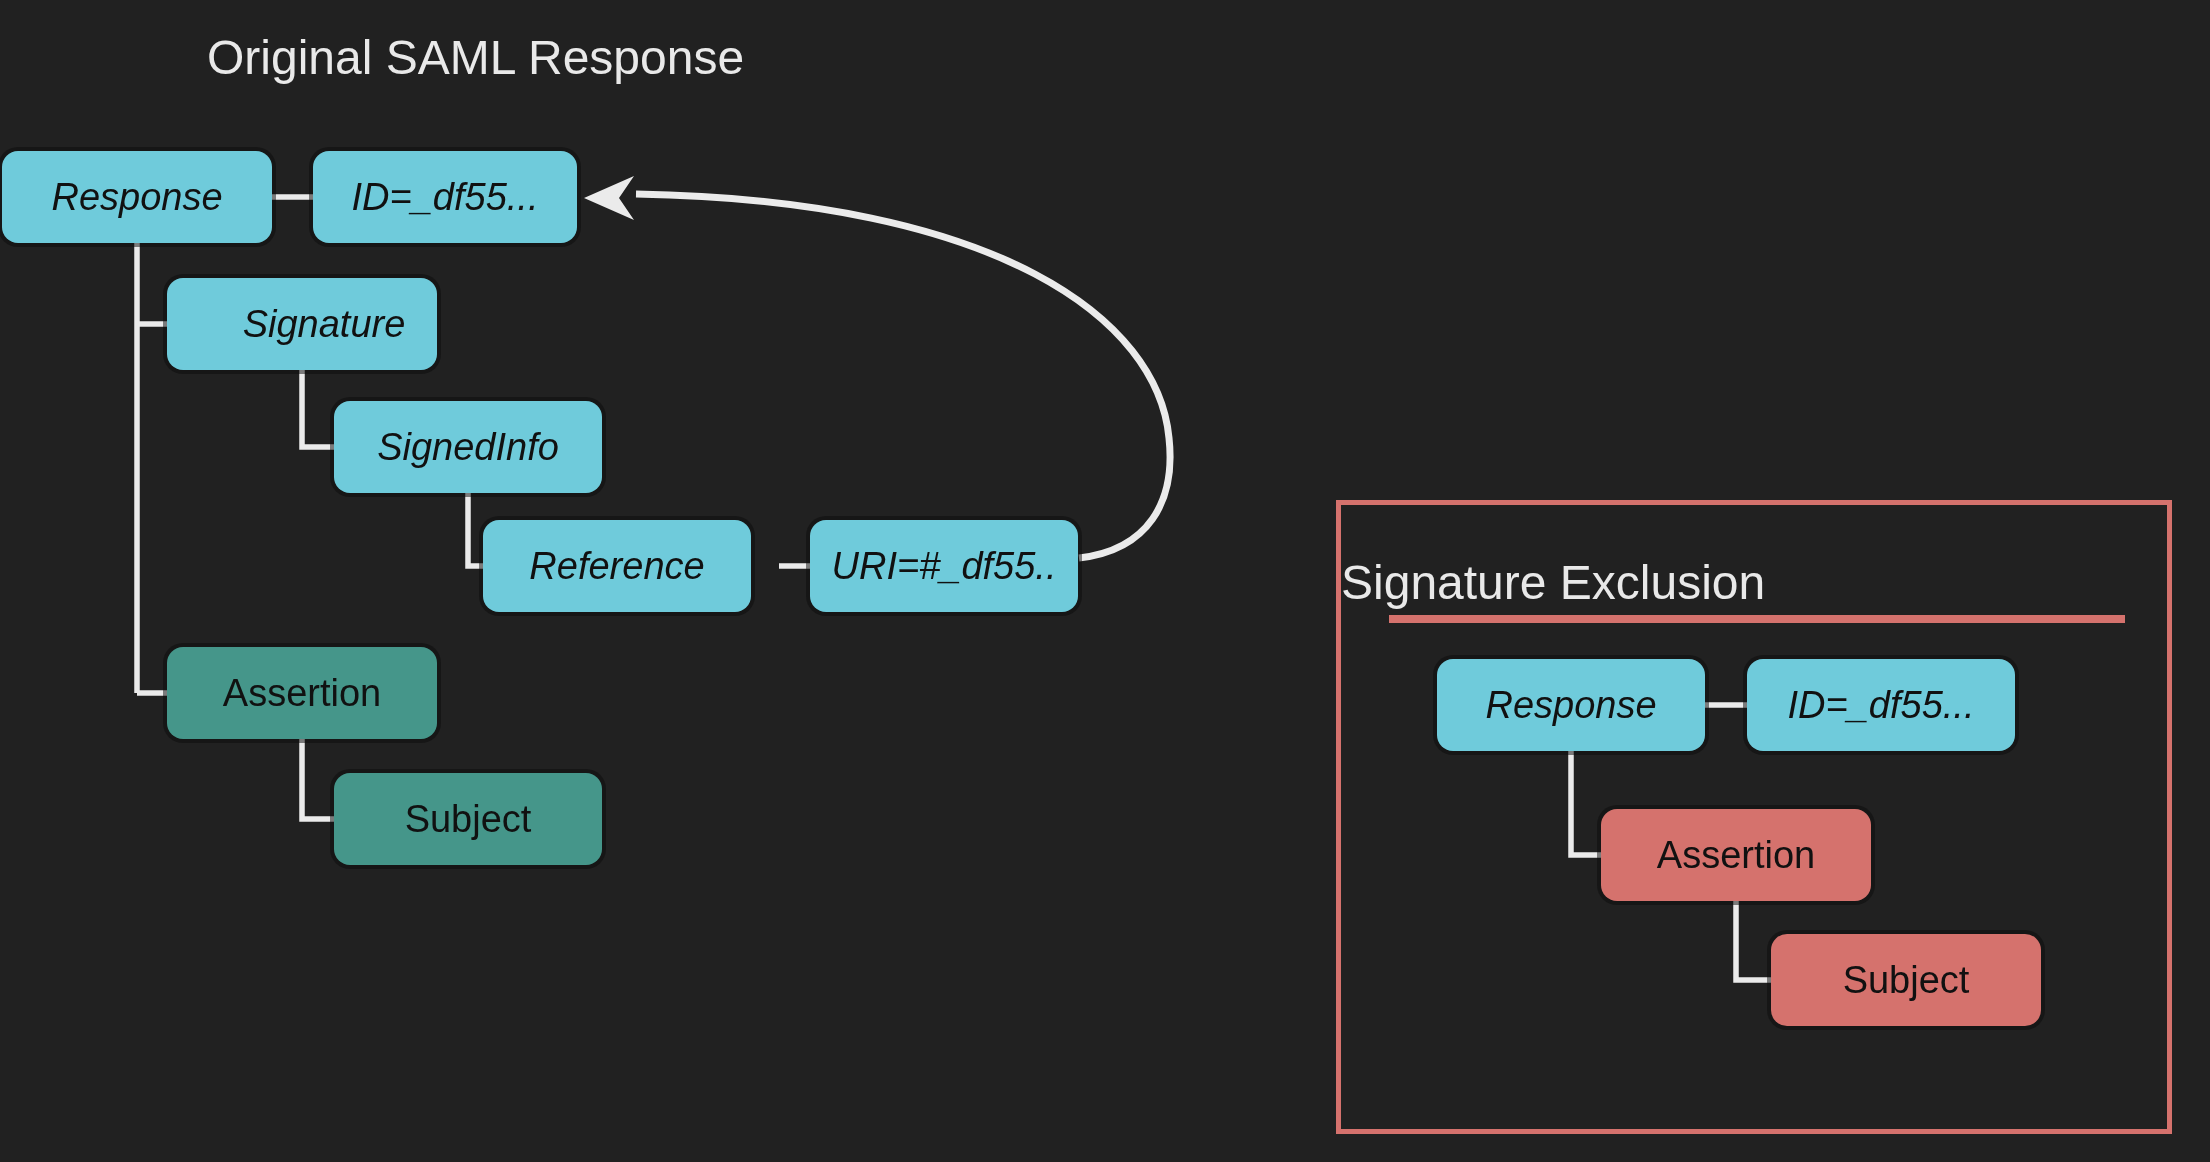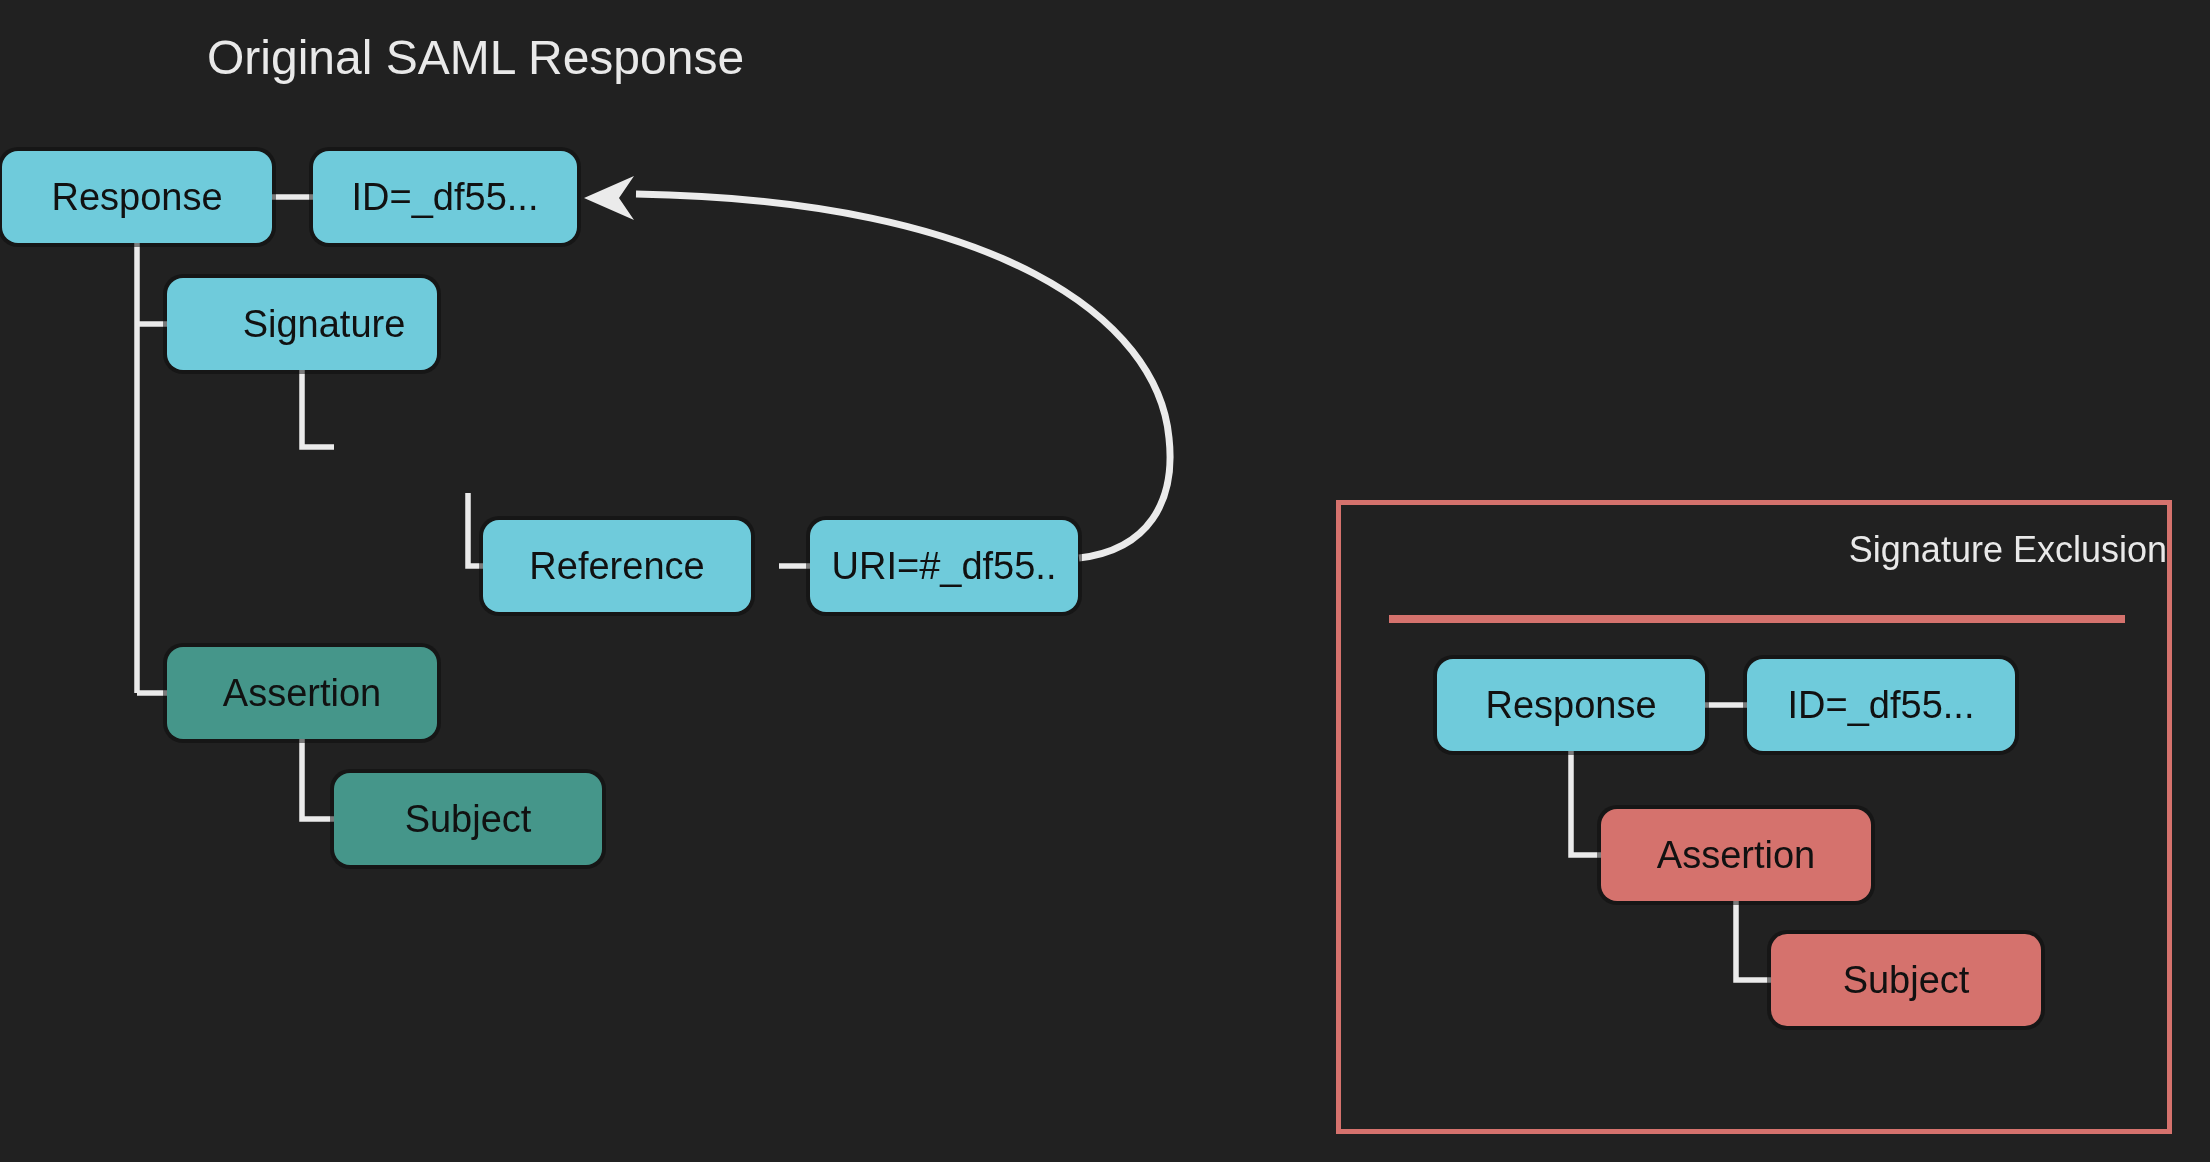--- a/index.html
+++ b/index.html
@@ -38,37 +38,37 @@
     display: flex;
     align-items: center;
     justify-content: center;
     height: 92px;
     border-radius: 16px;
     font-size: 38px;
     color: var(--node-text);
     box-shadow: 0 0 0 4px rgba(12,12,12,0.5);
     white-space: nowrap;
   }
-  .cyan   { background: var(--node-cyan); }
+  .cyan   { background: var(--node-cyan); font-style: italic; }
   .teal   { background: var(--node-teal); }
   .salmon { background: var(--node-salmon); }
 
   .panel {
     position: absolute;
     left: 1336px; top: 500px;
     width: 836px; height: 634px;
     border: 5px solid var(--panel-border);
     background: transparent;
   }
   .panel-title {
     position: absolute;
-    left: 0; top: 24px;
+    left: 0; top: 50px;
     width: 100%;
-    text-align: right;
-    font-size: 36px;
+    text-align: left;
+    font-size: 48px;
     color: var(--title-text);
     white-space: nowrap;
   }
   .panel-underline {
     position: absolute;
     left: 48px; top: 110px;
     width: 736px; height: 8px;
     background: var(--panel-border);
   }
 </style>
@@ -93,20 +93,21 @@
     </g>
     <path d="M1079 558 C1148 550 1176 502 1169 438 C1158 320 1000 200 636 194" stroke="var(--connector)" stroke-width="7" fill="none"></path>
     <polygon points="584,198 634,176 619,198 634,220" fill="var(--connector)"></polygon>
   </svg>
 
   <div class="diagram-title" style="left:207px; top:30px;">Original SAML Response</div>
 
   <div class="node cyan" style="left:2px;   top:151px; width:270px;">Response</div>
   <div class="node cyan" style="left:313px; top:151px; width:264px;">ID=_df55...</div>
   <div class="node cyan" style="left:167px; top:278px; width:270px;padding-left:44px;">Signature</div>
+  <div class="node cyan" style="left:334px; top:401px; width:268px;">SignedInfo</div>
   <div class="node cyan" style="left:483px; top:520px; width:268px;">Reference</div>
   <div class="node cyan" style="left:810px; top:520px; width:268px;">URI=#_df55..</div>
   <div class="node teal" style="left:167px; top:647px; width:270px;">Assertion</div>
   <div class="node teal" style="left:334px; top:773px; width:268px;">Subject</div>
 
   <div class="panel">
     <div class="panel-title">Signature Exclusion</div>
     <div class="panel-underline"></div>
   </div>
 

